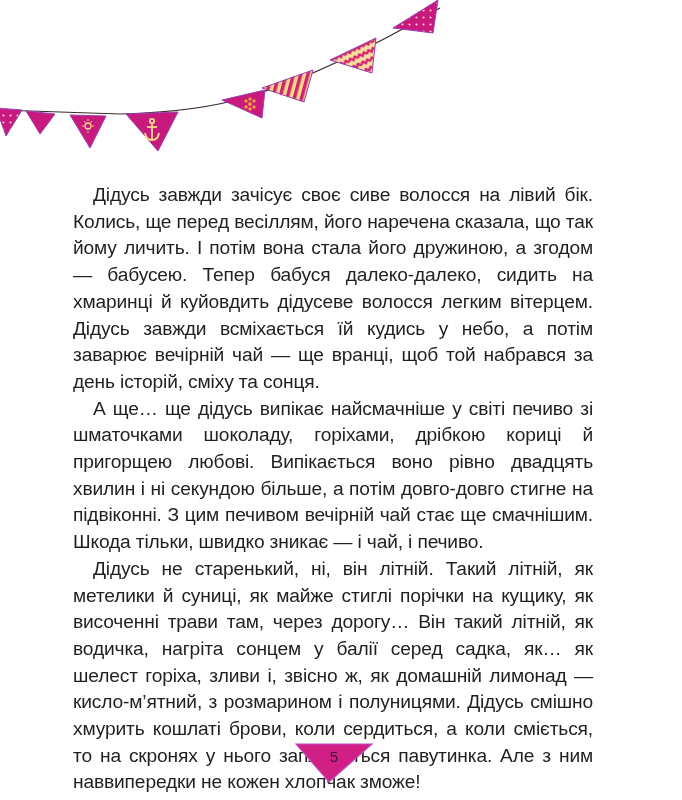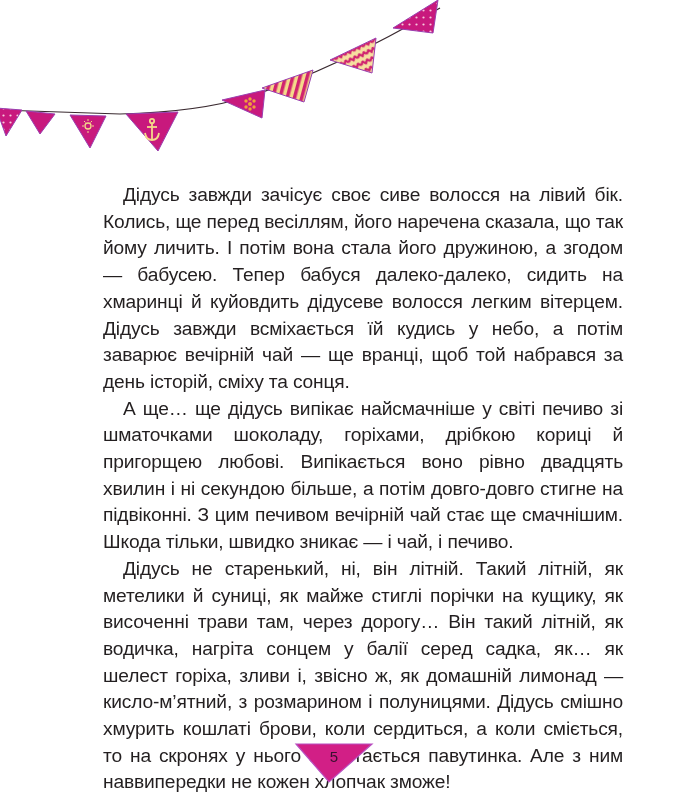--- a/index.html
+++ b/index.html
@@ -2,21 +2,21 @@
 <html><head>
 <meta charset="utf-8">
 <style>
   html, body { margin: 0; padding: 0; background: #ffffff; }
   body { width: 682px; height: 800px; position: relative; overflow: hidden; }
   .bunting { position: absolute; left: 0; top: 0; width: 682px; height: 160px; }
   .page-text {
     position: absolute; left: 73px; top: 182px; width: 520px;
     font-family: "Liberation Sans", sans-serif;
     font-size: 19.2px; line-height: 26.7px; color: #231f20;
-    text-align: justify; letter-spacing: -0.15px; margin-left: 30px;
+    text-align: justify; letter-spacing: -0.15px;
   }
   .page-text p { margin: 0; text-indent: 20px; hyphens: manual; }
   .page-number {
     position: absolute; left: 294px; top: 742px; width: 80px; height: 42px;
   }
   .page-number-label {
     position: absolute; left: 0; top: 6px; width: 80px; text-align: center;
     font-family: "Liberation Sans", sans-serif; font-size: 15px; color: #3a1030;
   }
 </style>

